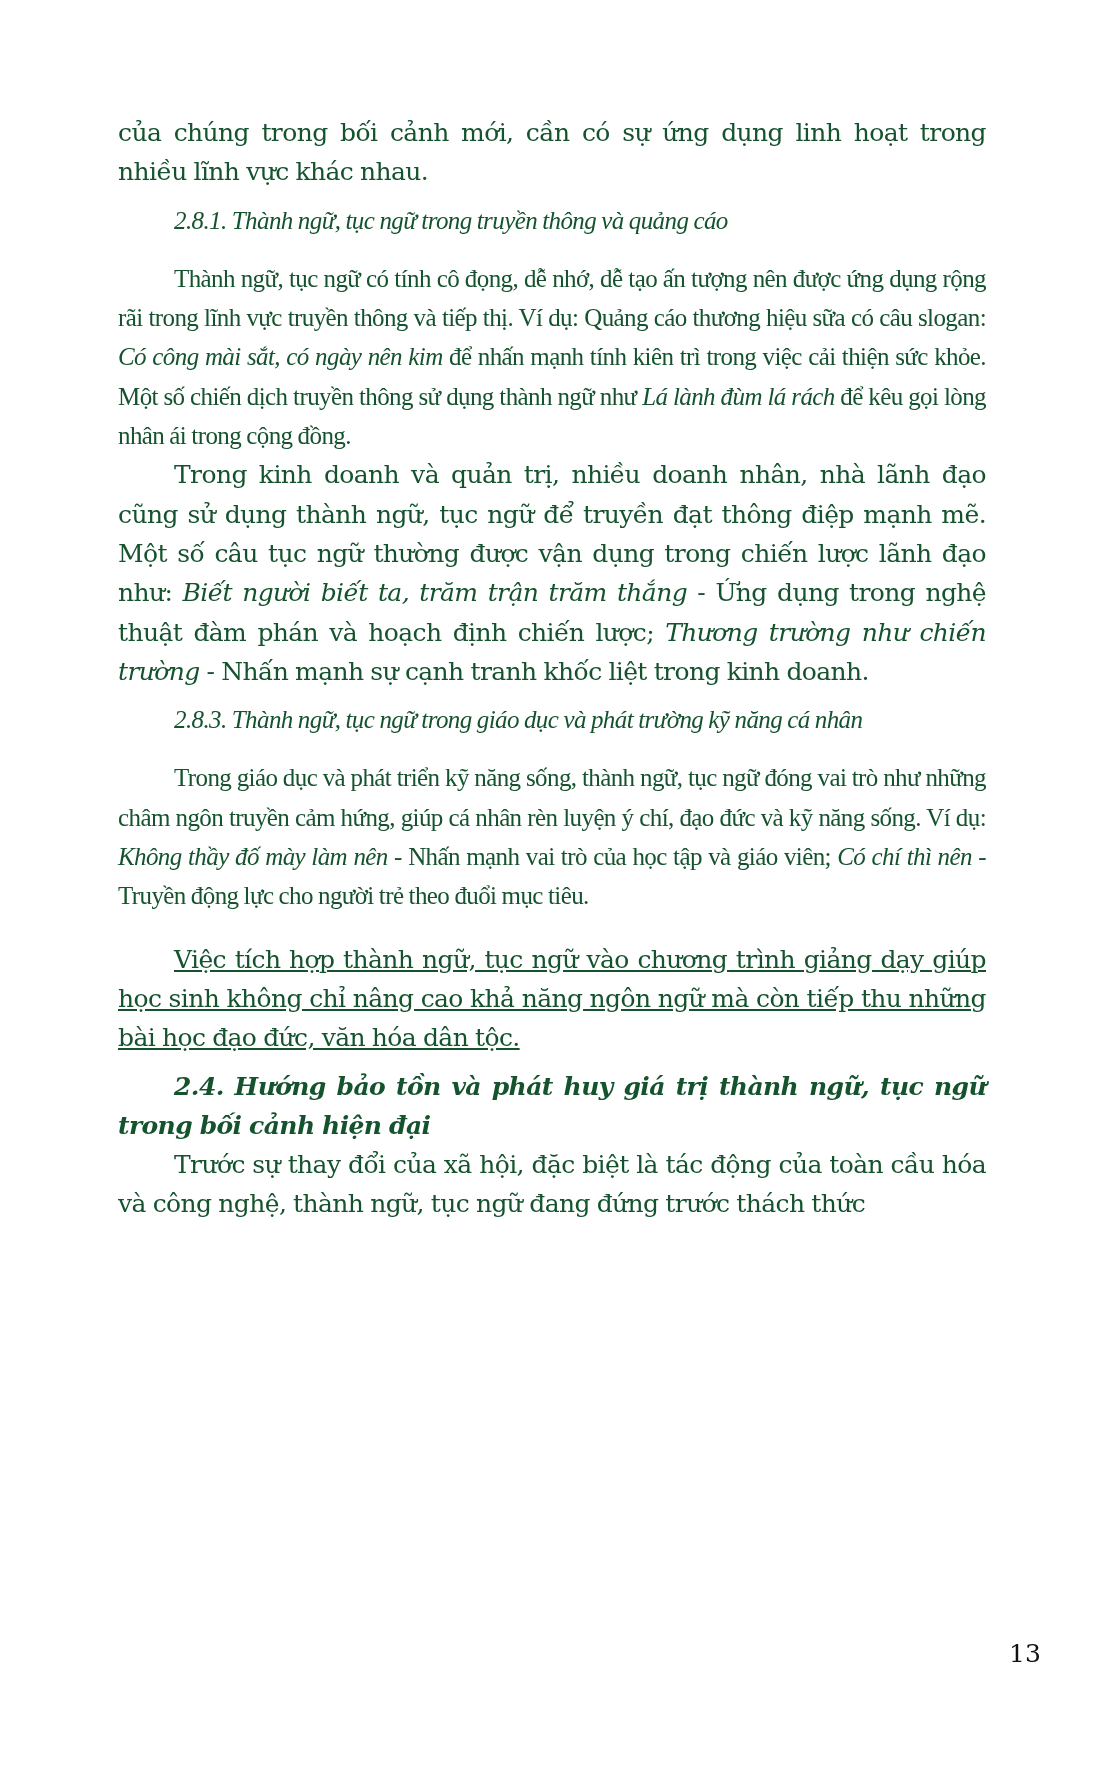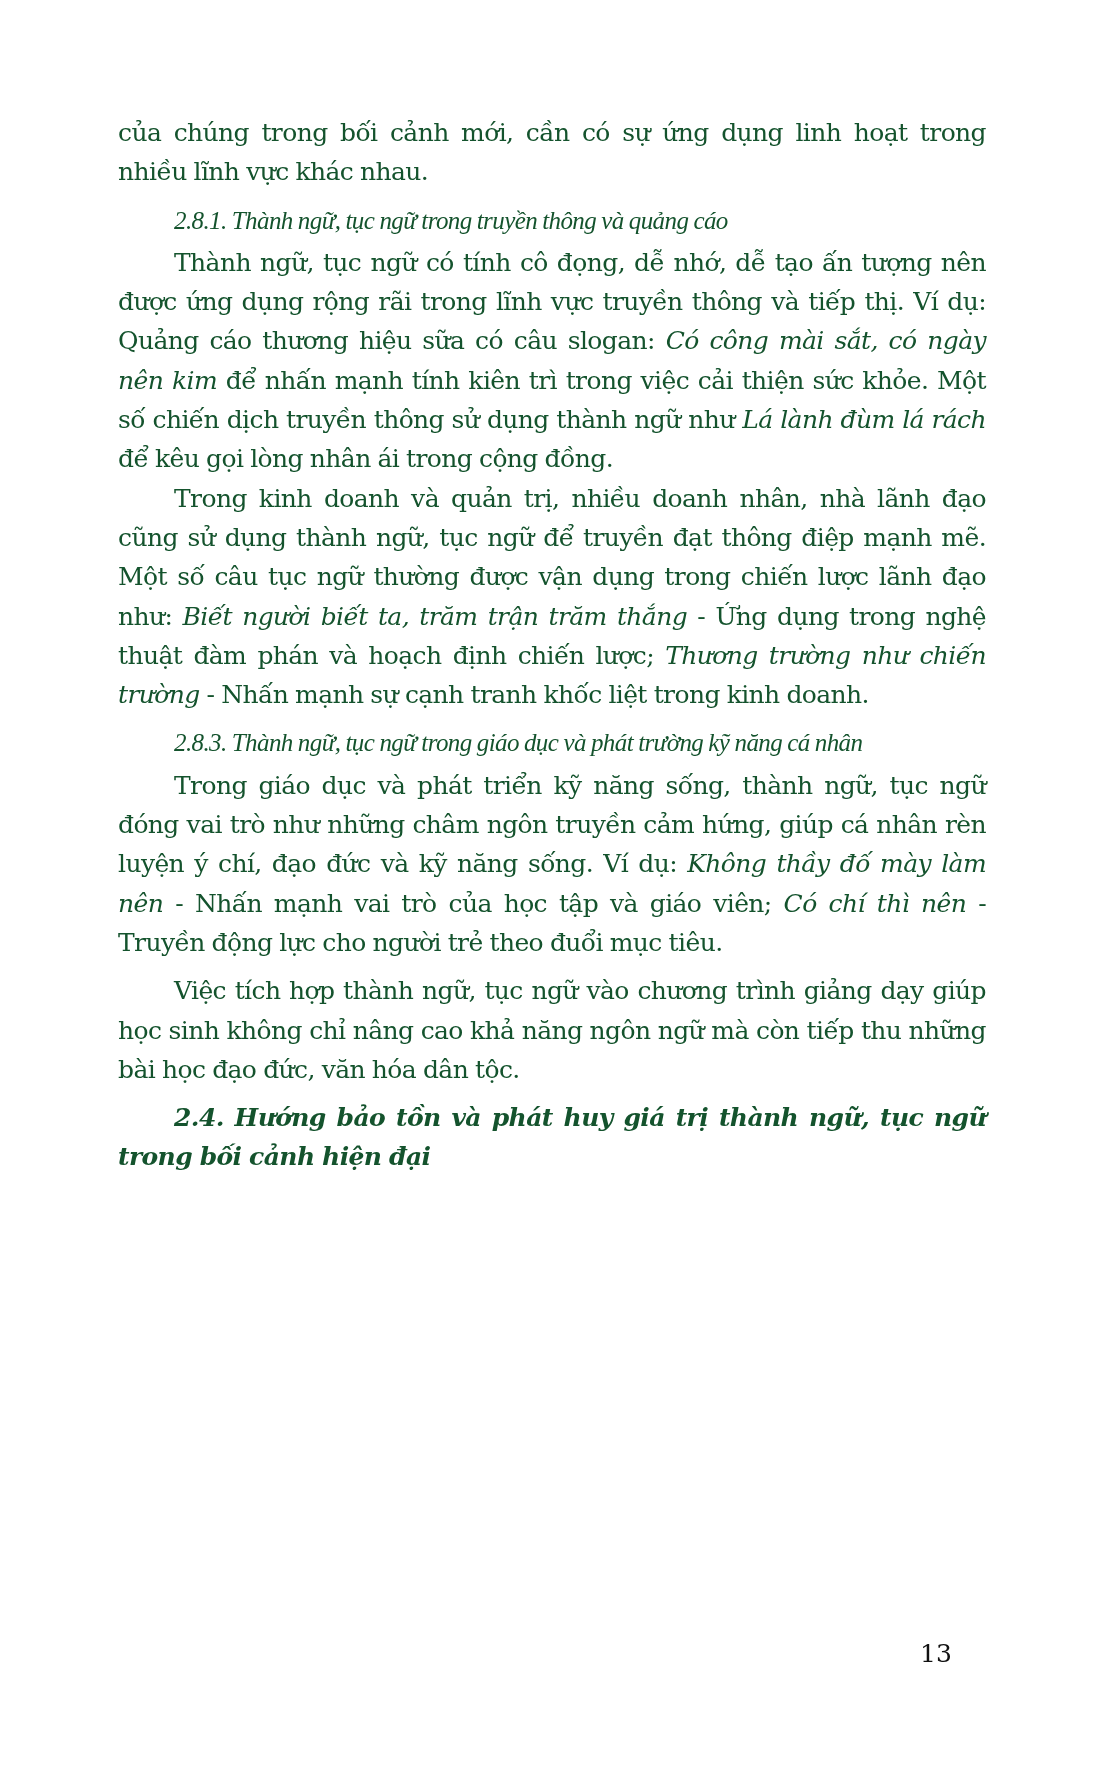--- a/index.html
+++ b/index.html
@@ -12,27 +12,27 @@
     font-family: "DejaVu Serif", "Liberation Serif", serif;
     font-size: 25px;
     line-height: 39.3px;
     color: #14532d;
     letter-spacing: -0.6px;
     word-spacing: -0.5px;
   }
   .p { margin: 0; text-align: justify; }
   .indent { text-indent: 56px; }
   .heading { margin: 9px 0 0 0; font-style: italic; text-indent: 56px; text-align: left; font-family: Liberation Serif, serif; }
-  .heading + .p { margin-top: 3px; }
+  .heading + .p { margin-top: 19px; font-family: Liberation Serif, serif; }
   .bold-heading { margin: 9px 0 0 0; font-style: italic; font-weight: bold; text-indent: 56px; text-align: justify; }
-  .gap { margin-top: 9px; }
+  .gap { margin-top: 24px; text-decoration: underline; }
   em { font-style: italic; }
   .page-number {
     position: absolute;
-    left: 920px;
+    left: 1009px;
     top: 1639px;
     font-family: "DejaVu Serif", "Liberation Serif", serif;
     font-size: 25px;
     color: #111111;
     text-align: center;
   }
 </style>
 </head>
 <body>
 
@@ -52,16 +52,19 @@
   <p class="heading">2.8.3. Thành ngữ, tục ngữ trong giáo dục và phát trường kỹ năng cá nhân</p>
 
   <p class="p indent"><span>Trong giáo dục và phát triển kỹ năng sống, thành ngữ, tục ngữ đóng vai trò như những châm ngôn truyền cảm hứng, giúp cá nhân rèn luyện ý chí, đạo đức và kỹ năng sống. Ví dụ: </span><em>Không thầy đố mày làm nên</em><span> - Nhấn mạnh vai trò của học tập và giáo viên; </span><em>Có chí thì nên</em><span> - Truyền động lực cho người trẻ theo đuổi mục tiêu.</span></p>
 
   <p class="p indent gap">
     <span>Việc tích hợp thành ngữ, tục ngữ vào chương trình giảng dạy giúp học sinh không chỉ nâng cao khả năng ngôn ngữ mà còn tiếp thu những bài học đạo đức, văn hóa dân tộc.</span>
   </p>
 
   <p class="bold-heading">2.4. Hướng bảo tồn và phát huy giá trị thành ngữ, tục ngữ trong bối cảnh hiện đại</p>
 
+  <p class="p indent">
+    <span>Trước sự thay đổi của xã hội, đặc biệt là tác động của toàn cầu hóa và công nghệ, thành ngữ, tục ngữ đang đứng trước thách thức</span>
+  </p>
 
 </div>
 
 <div class="page-number">13</div>
 
 </body></html>

